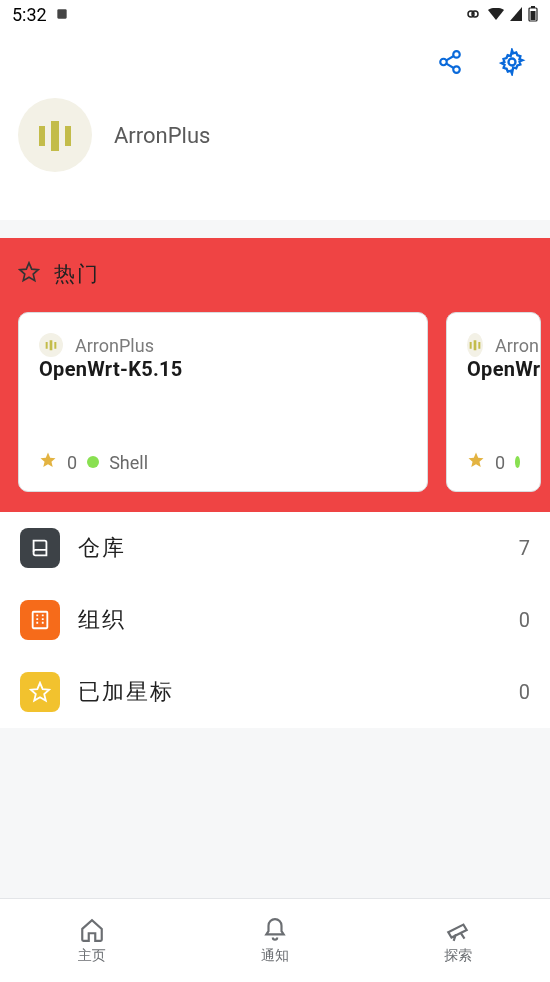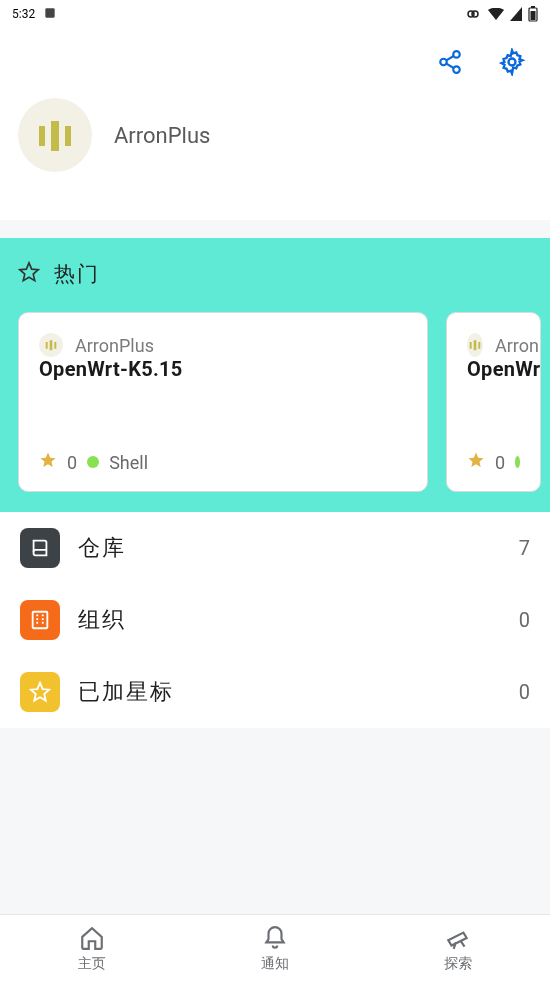--- a/index.html
+++ b/index.html
@@ -1,31 +1,31 @@
 <!DOCTYPE html>
 <html><head>
 <meta charset="utf-8">
 <style>
   * { margin: 0; padding: 0; box-sizing: border-box; font-family: -apple-system, BlinkMacSystemFont, "Segoe UI", Roboto, sans-serif; }
   body { width: 550px; height: 982px; background: #f6f7f8; overflow: hidden; position: relative; }
   
-  .status-bar { height: 28px; background: #fff; display: flex; align-items: center; padding: 0 12px; font-size: 12px; justify-content: space-between; }
+  .status-bar { height: 28px; background: #fff; display: flex; align-items: center; padding: 0 12px; font-size: 18px; justify-content: space-between; }
   .status-left { display: flex; align-items: center; gap: 8px; }
   .status-right { display: flex; align-items: center; gap: 6px; }
   
   .header { background: #fff; padding: 10px 16px 18px; }
   .header-actions { display: flex; justify-content: flex-end; gap: 30px; padding: 8px 6px 14px; }
   .icon-btn { width: 32px; height: 32px; display: flex; align-items: center; justify-content: center; color: #0969da; cursor: pointer; }
   
   .profile-row { display: flex; align-items: center; gap: 22px; padding: 6px 2px 30px; }
   .avatar { width: 74px; height: 74px; border-radius: 50%; background: #f3f1e6; display: flex; align-items: center; justify-content: center; overflow: hidden; }
   .avatar svg { width: 48px; height: 48px; }
   .username { font-size: 22px; color: #5a5a5a; }
   
-  .section { background: #5eead4; margin-top: 18px; }
+  .section { background: #ef4444; margin-top: 18px; }
   .section-header { display: flex; align-items: center; gap: 14px; padding: 22px 18px 14px; }
   .section-title { font-size: 21px; color: #222; letter-spacing: 2px; }
   
   .cards-scroll { display: flex; gap: 18px; padding: 10px 18px 20px; overflow-x: hidden; }
   .repo-card { flex: 0 0 410px; border: 1px solid #d9dcdf; border-radius: 10px; padding: 20px 20px 18px; background: #fff; min-height: 180px; display: flex; flex-direction: column; justify-content: space-between; }
   .repo-card.partial { flex: 0 0 95px; overflow: hidden; }
   .repo-owner-row { display: flex; align-items: center; gap: 12px; }
   .mini-avatar { width: 24px; height: 24px; border-radius: 50%; background: #f3f1e6; display: flex; align-items: center; justify-content: center; }
   .mini-avatar svg { width: 16px; height: 16px; }
   .repo-owner { font-size: 18px; color: #7b7b7b; }
@@ -36,21 +36,21 @@
   
   .list { background: #fff; }
   .list-item { display: flex; align-items: center; padding: 16px 20px; gap: 18px; }
   .list-icon { width: 40px; height: 40px; border-radius: 8px; display: flex; align-items: center; justify-content: center; }
   .list-icon.repo { background: #3d4247; }
   .list-icon.org { background: #f66b1a; }
   .list-icon.star { background: #f2c22e; }
   .list-label { flex: 1; font-size: 22px; color: #222; letter-spacing: 2px; }
   .list-count { font-size: 20px; color: #6a6a6a; }
   
-  .tab-bar { position: absolute; bottom: 0; left: 0; right: 0; height: 68px; background: #fff; border-top: 1px solid #e3e5e8; display: flex; justify-content: flex-end; }
+  .tab-bar { position: absolute; bottom: 0; left: 0; right: 0; height: 84px; background: #fff; border-top: 1px solid #e3e5e8; display: flex; justify-content: flex-end; }
   .tab { flex: 1; display: flex; flex-direction: column; align-items: center; justify-content: center; gap: 3px; color: #6b6e72; font-size: 14px; }
   .tab.active { color: #1a1a1a; }
   .tab-icon { width: 28px; height: 28px; display: flex; align-items: center; justify-content: center; }
   .tab.active .tab-icon { width: 32px; height: 32px; border-radius: 50%; background: #f3f1e6; }
 </style>
 </head>
 <body>
 
 <div class="status-bar">
   <div class="status-left">

